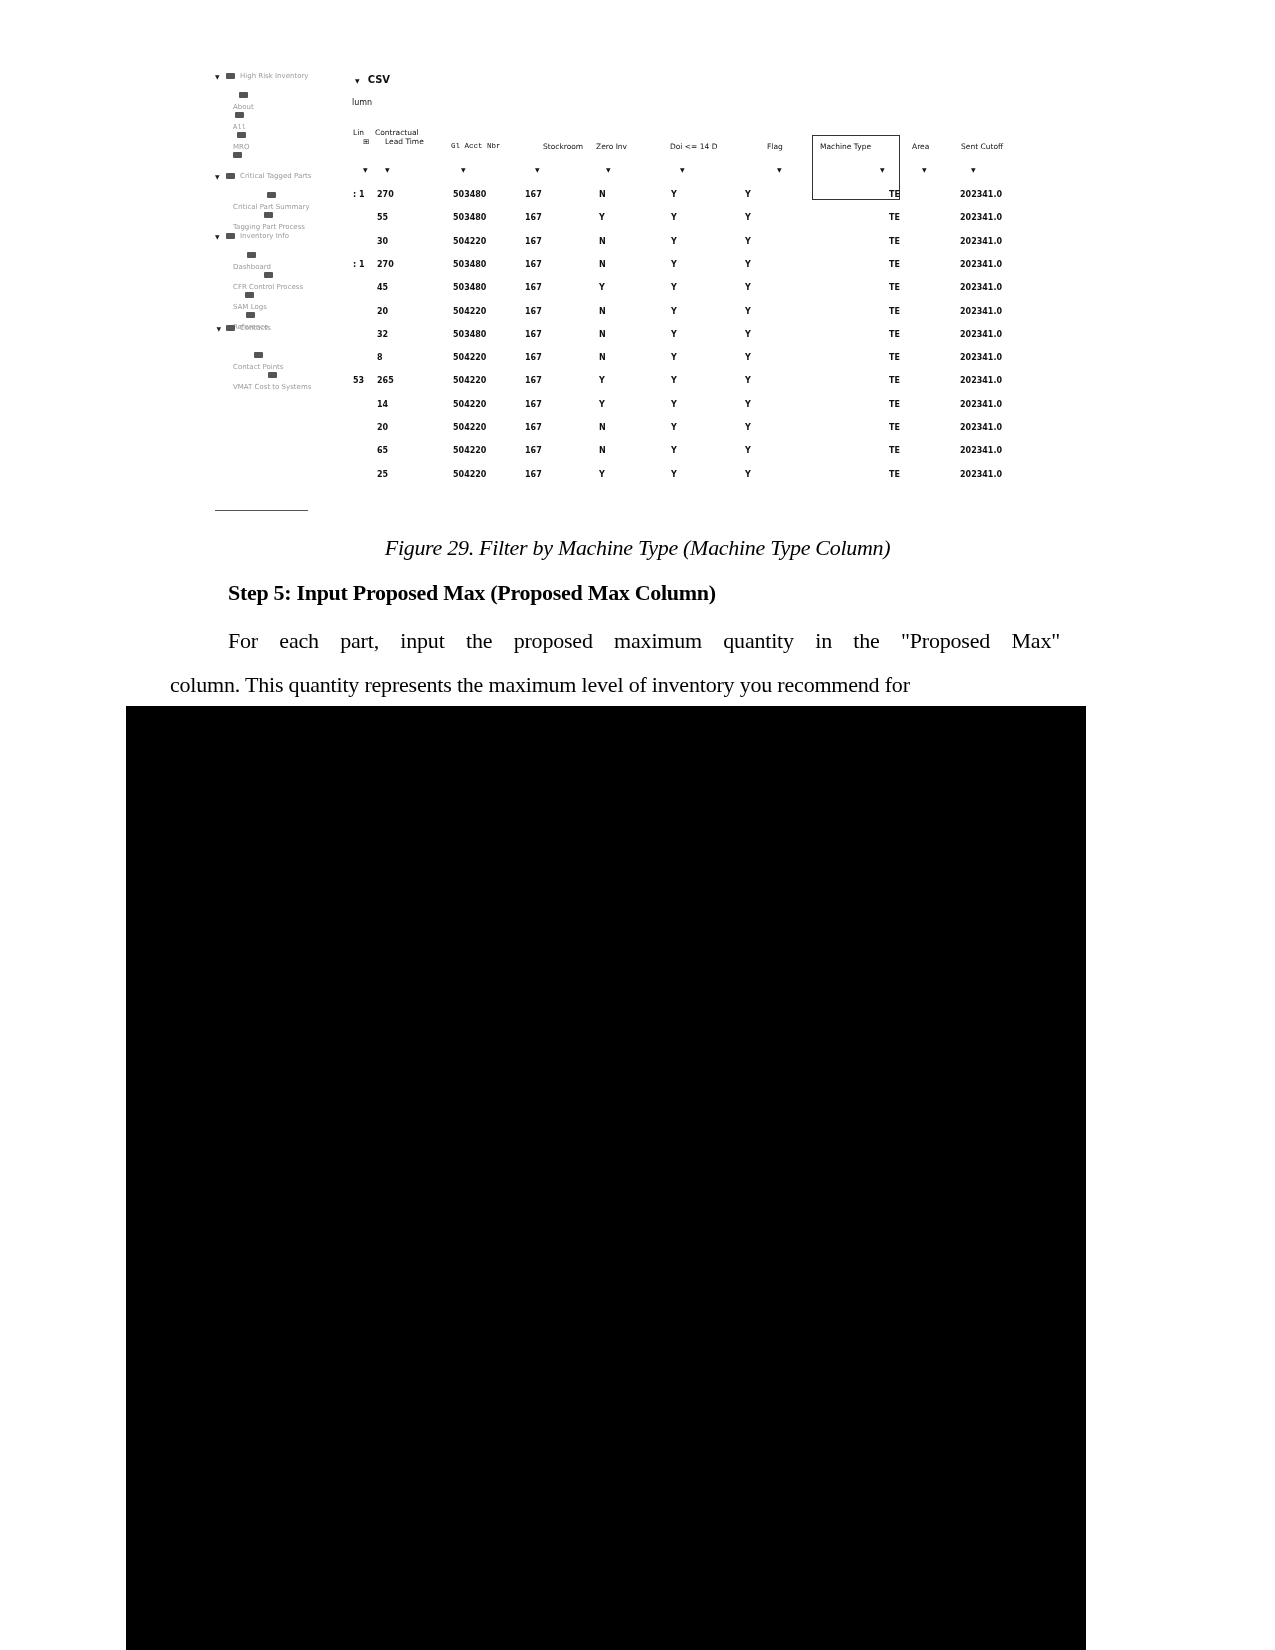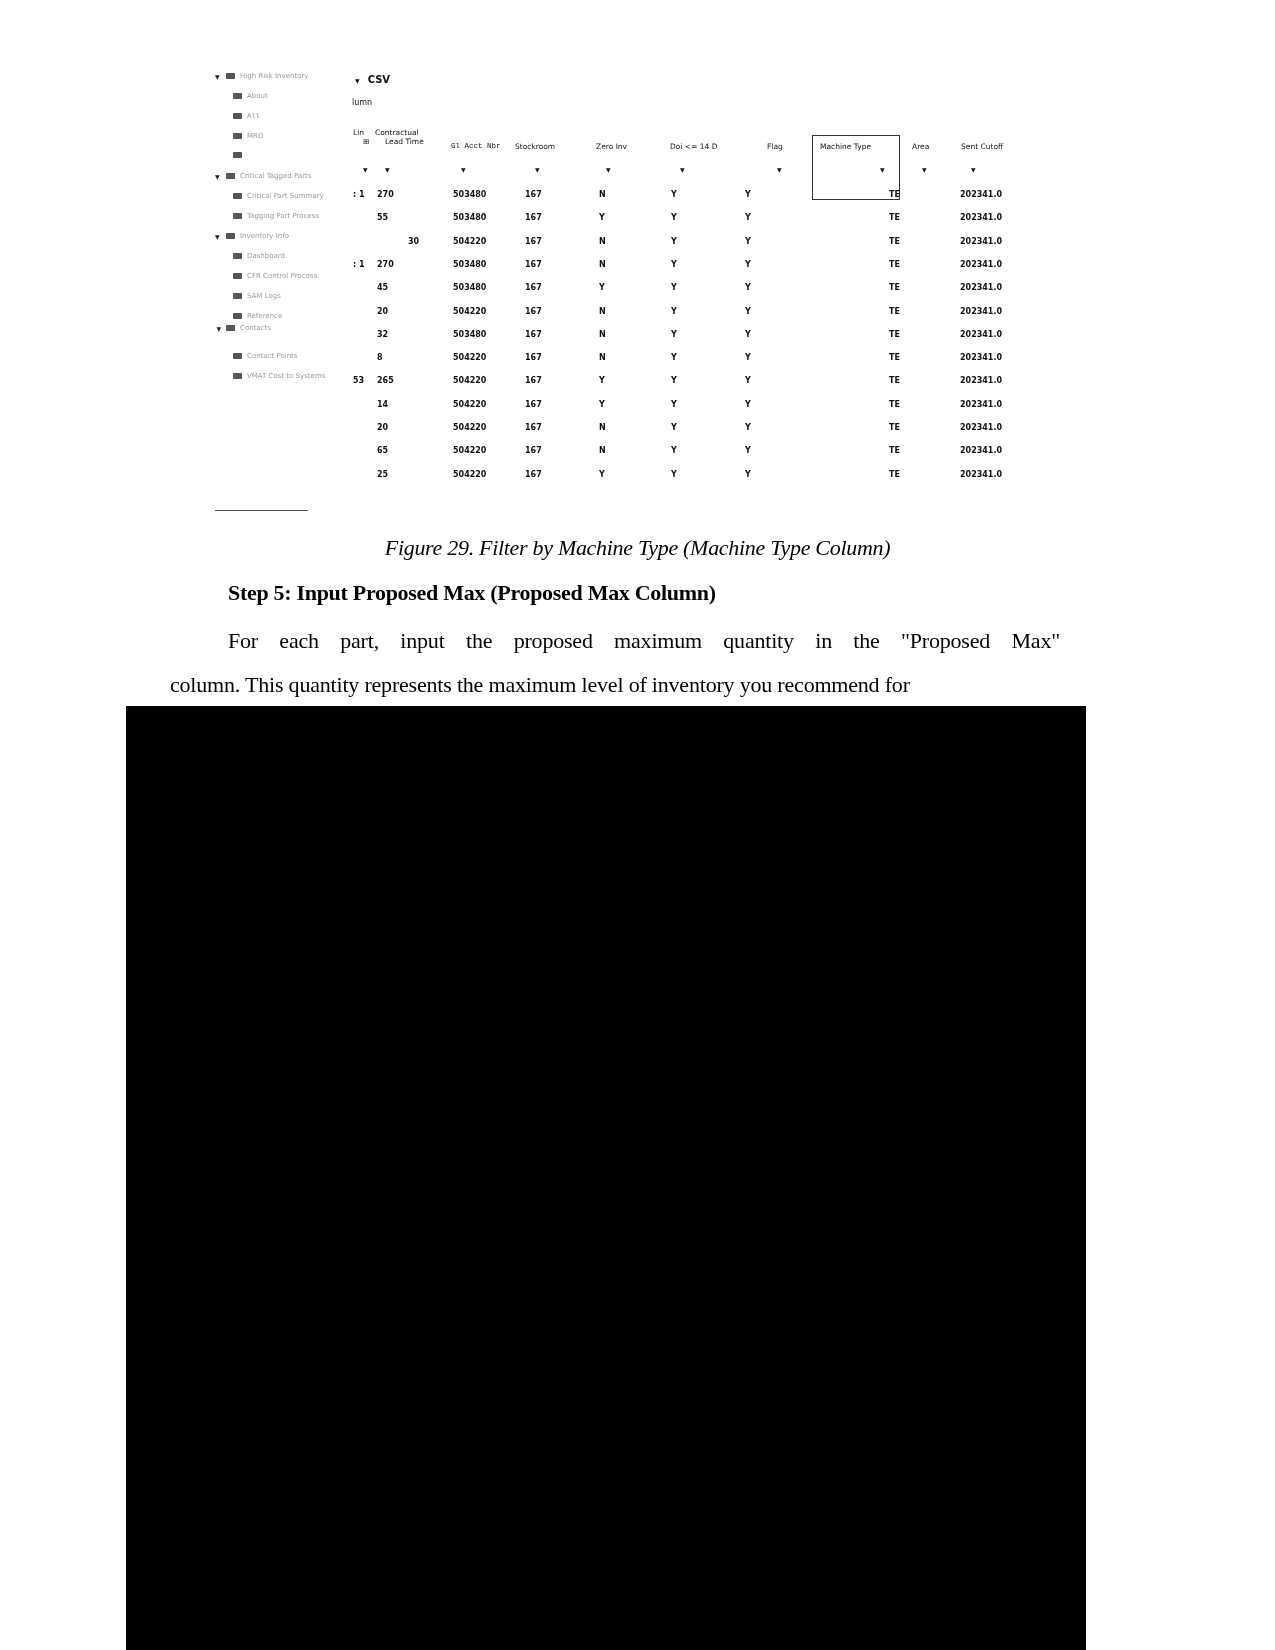--- a/index.html
+++ b/index.html
@@ -11,21 +11,21 @@
       position: absolute; left: 215px; top: 62px; width: 850px; height: 460px;
       font-family: "DejaVu Sans", sans-serif; color: #111;
     }
     .tree { position: absolute; left: 0; top: 10px; width: 150px; }
     .tree-item {
       position: absolute; font-size: 7px; color: #9a9a9a; white-space: nowrap;
       display: flex; align-items: center; gap: 5px;
     }
     .tree-item .caret { color: #222; font-size: 6px; width: 6px; }
     .tree-item .ico { display: inline-block; width: 9px; height: 6px; background: #555; border-radius: 1px; }
-    .tree-item.sub { padding-left: 18px; }
+    .tree-item.sub { padding-left: 18px; flex-direction: column; }
     .tree-underline { position: absolute; left: 0; top: 448px; width: 93px; height: 1px; background: #555; }
 
     .csv { position: absolute; left: 140px; top: 12px; font-size: 10px; font-weight: bold; }
     .csv .caret { font-size: 6px; margin-right: 8px; }
     .summ { position: absolute; left: 137px; top: 36px; font-size: 8px; }
 
     .hdr { position: absolute; top: 80px; font-size: 7.5px; white-space: nowrap; }
     .hdr2 { position: absolute; top: 66px; font-size: 7.5px; white-space: nowrap; }
     .filter-arrow { position: absolute; font-size: 6px; top: 104px; }
     .mt-box {
@@ -141,21 +141,21 @@
       <div class="filter-arrow" style="left: 148px;">▼</div>
       <div class="hdr2" style="left: 160px;">
         <div>Contractual</div>
         <div style="padding-left: 10px;">Lead Time</div>
       </div>
       <div class="filter-arrow" style="left: 170px;">▼</div>
       <div class="hdr" style="left: 236px; font-family: Liberation Mono, monospace;">
         <div>Gl Acct Nbr</div>
       </div>
       <div class="filter-arrow" style="left: 246px;">▼</div>
-      <div class="hdr" style="left: 300px; text-align: right;">
+      <div class="hdr" style="left: 328px; text-align: right;">
         <div>Stockroom</div>
       </div>
       <div class="filter-arrow" style="left: 320px;">▼</div>
       <div class="hdr" style="left: 381px; text-align: center;">
         <div>Zero Inv</div>
       </div>
       <div class="filter-arrow" style="left: 391px;">▼</div>
       <div class="hdr" style="left: 455px;">
         <div>Doi &lt;= 14 D</div>
       </div>
@@ -189,21 +189,21 @@
       <div class="cell" style="left: 674px; top: 128px;">TE</div>
       <div class="cell" style="left: 745px; top: 128px;">202341.0</div>
       <div class="cell" style="left: 162px; top: 151.3px; text-align: center;">55</div>
       <div class="cell" style="left: 238px; top: 151.3px;">503480</div>
       <div class="cell" style="left: 310px; top: 151.3px;">167</div>
       <div class="cell" style="left: 384px; top: 151.3px;">Y</div>
       <div class="cell" style="left: 456px; top: 151.3px;">Y</div>
       <div class="cell" style="left: 530px; top: 151.3px;">Y</div>
       <div class="cell" style="left: 674px; top: 151.3px;">TE</div>
       <div class="cell" style="left: 745px; top: 151.3px;">202341.0</div>
-      <div class="cell" style="left: 162px; top: 174.6px; margin-left: 31px;">30</div>
+      <div class="cell" style="left: 162px; top: 174.6px;">30</div>
       <div class="cell" style="left: 238px; top: 174.6px;">504220</div>
       <div class="cell" style="left: 310px; top: 174.6px;">167</div>
       <div class="cell" style="left: 384px; top: 174.6px;">N</div>
       <div class="cell" style="left: 456px; top: 174.6px;">Y</div>
       <div class="cell" style="left: 530px; top: 174.6px;">Y</div>
       <div class="cell" style="left: 674px; top: 174.6px;">TE</div>
       <div class="cell" style="left: 745px; top: 174.6px;">202341.0</div>
       <div class="cell" style="left: 138px; top: 197.9px;">: 1</div>
       <div class="cell" style="left: 162px; top: 197.9px;">270</div>
       <div class="cell" style="left: 238px; top: 197.9px;">503480</div>

